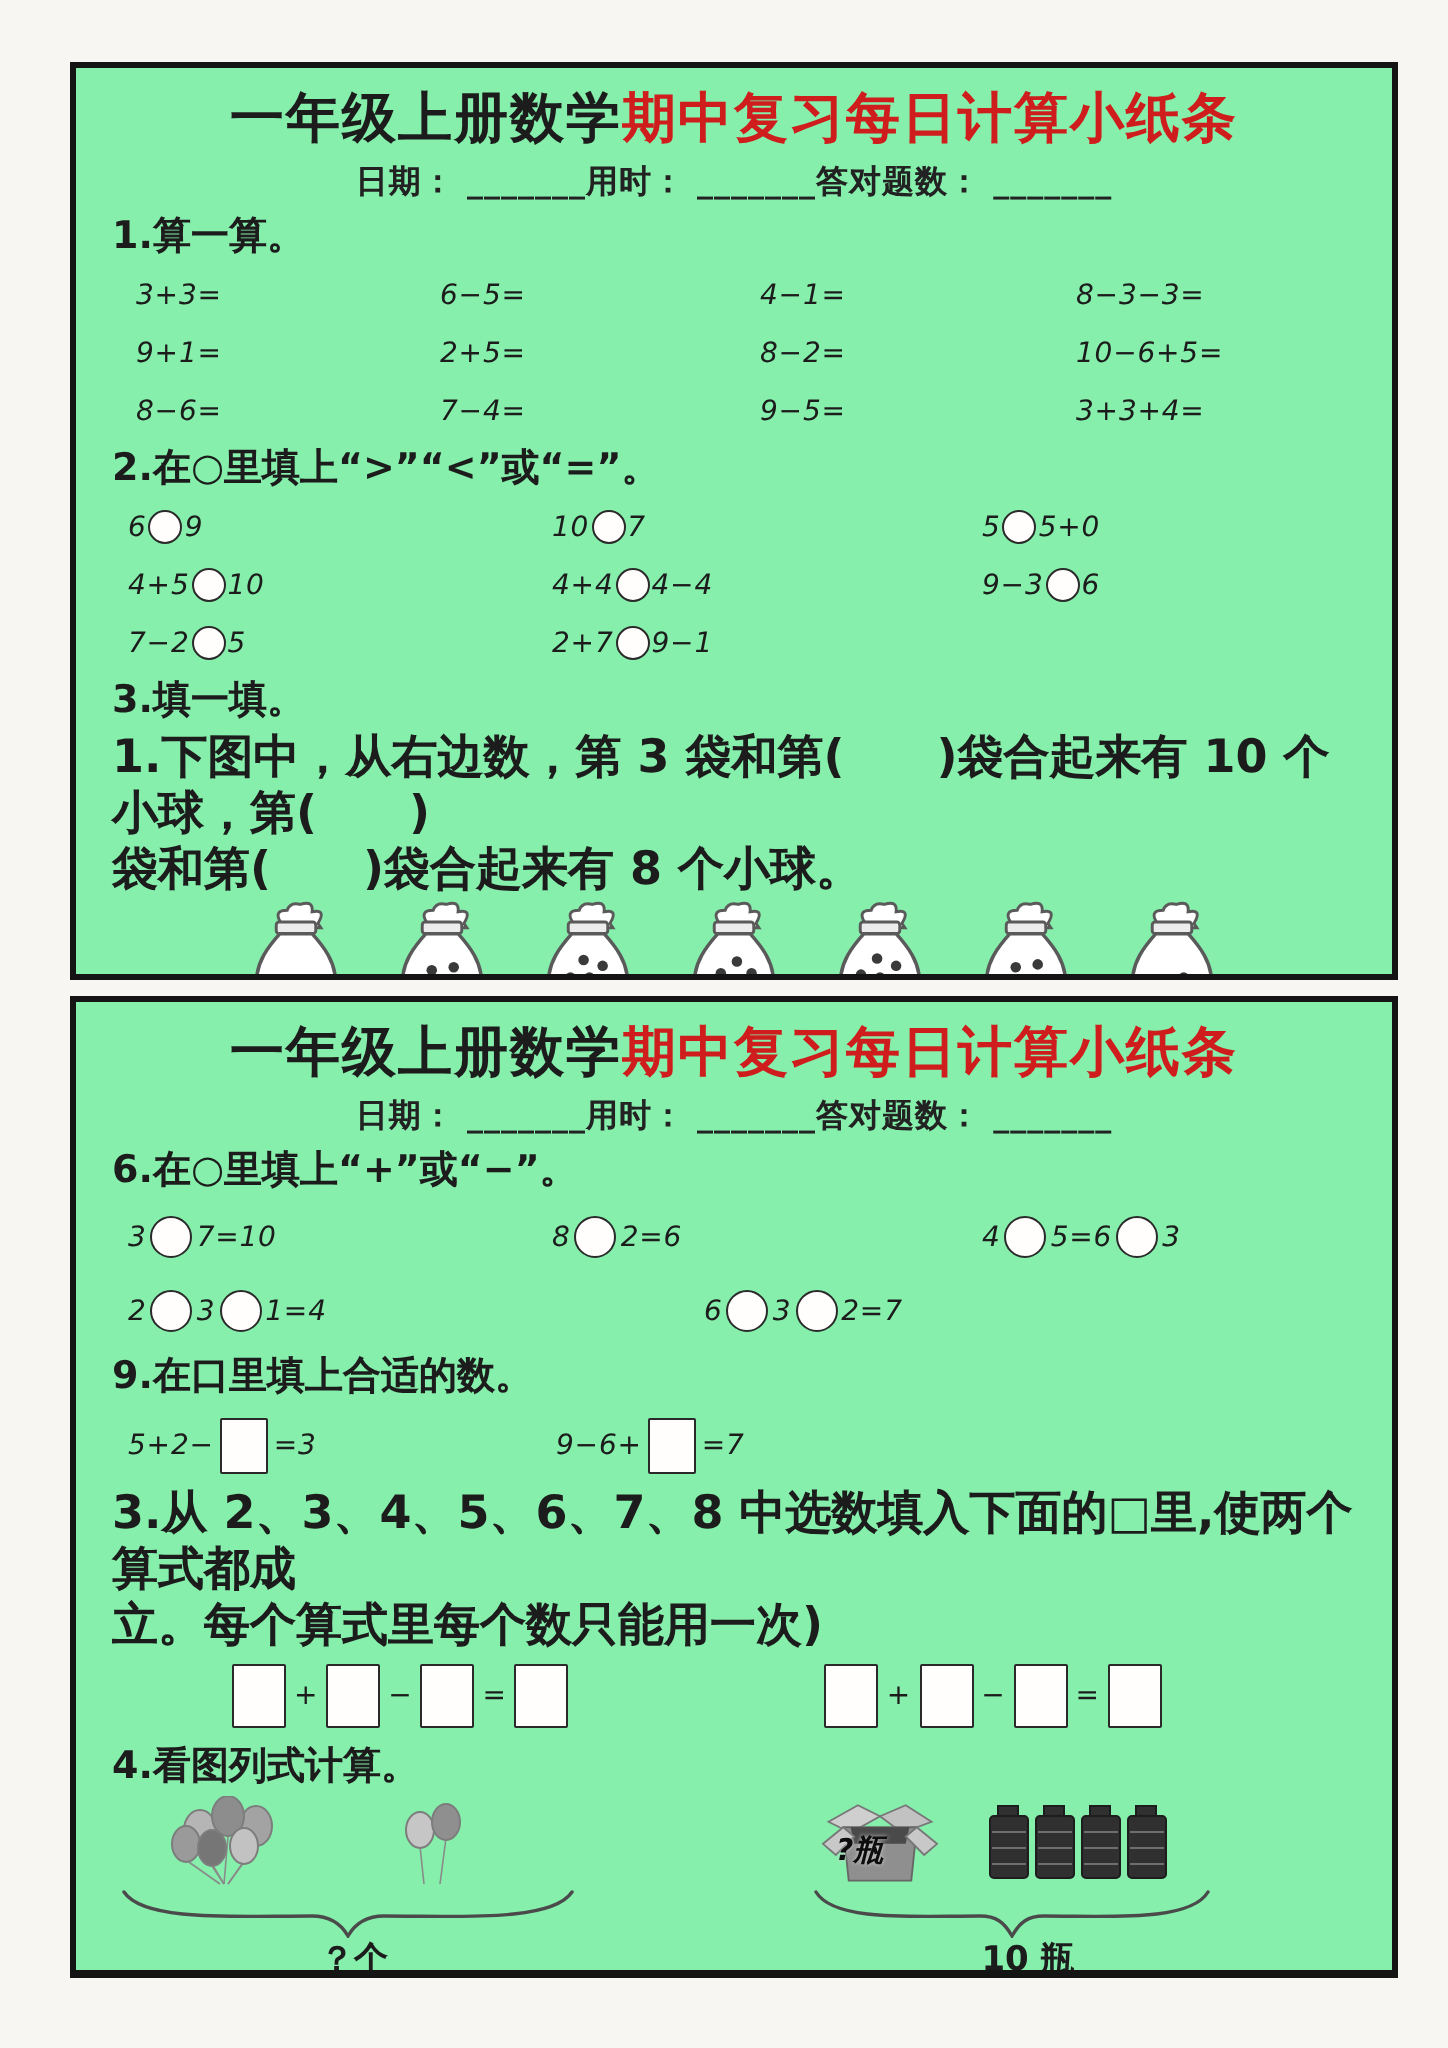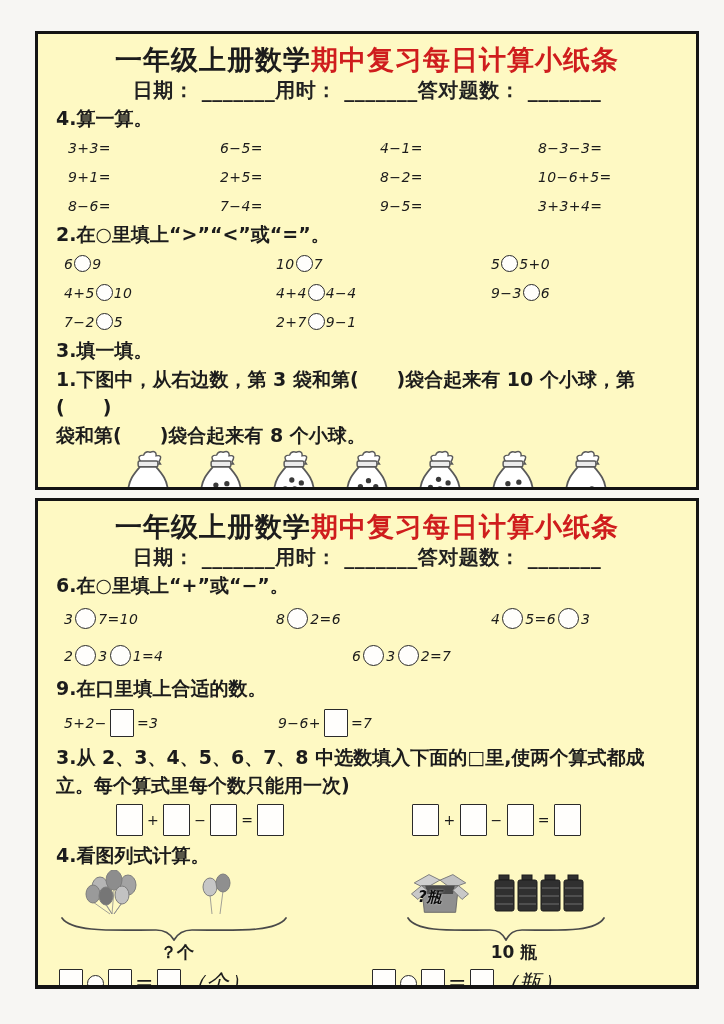--- a/index.html
+++ b/index.html
@@ -6,39 +6,39 @@
   body{
     width:724px;height:1024px;
     background:#f7f6f3;
     font-family:"DejaVu Sans",sans-serif;
     color:#1c1c1c;
     overflow:hidden;
   }
   .page{padding-top:31px;}
   .panel{
     width:664px;margin-left:35px;
-    background:#fef9c3;
+    background:#86efac;
     border:3px solid #141414;
     box-sizing:border-box;
     padding:0 14px;
     overflow:hidden;
   }
   .panel1{height:459px;}
   .panel2{height:491px;margin-top:8px;border-bottom-width:4px;}
   .w-title{
     text-align:center;font-size:27px;font-weight:bold;
     margin-top:9px;line-height:34px;letter-spacing:1px;
   }
   .title-red{color:#cf1d1d;}
   .meta{
-    text-align:center;font-size:20px;line-height:27px;
+    text-align:center;font-size:16px;line-height:27px;
     font-weight:bold;letter-spacing:.5px;color:#222;
   }
   .sec-label{font-size:19px;line-height:29px;font-weight:bold;padding-left:4px;}
-  .body-line{font-size:19px;line-height:28px;font-weight:bold;padding-left:4px;}
+  .body-line{font-size:23px;line-height:28px;font-weight:bold;padding-left:4px;}
   .eq{font-style:italic;font-size:14px;letter-spacing:.4px;font-weight:500;}
   .eq-cell{height:29px;display:flex;align-items:center;white-space:nowrap;}
   .grid4{display:grid;grid-template-columns:152px 160px 158px 1fr;padding-left:16px;}
   .grid3{display:grid;grid-template-columns:212px 215px 1fr;padding-left:12px;}
   .rowfill{display:grid;padding-left:12px;}
   .rowfill.a{grid-template-columns:212px 215px 1fr;}
   .rowfill.b{grid-template-columns:288px 1fr;}
   .rowfill .eq-cell{height:37px;}
   .grid3 .eq-cell{height:29px;}
   .boxprob{display:grid;grid-template-columns:214px 210px 1fr;padding-left:12px;}
@@ -78,21 +78,21 @@
 <body>
 
 <div class="page">
 
   <div class="panel panel1">
     <div class="w-title">
       <span>一年级上册数学</span><span class="title-red">期中复习每日计算小纸条</span>
     </div>
     <div class="meta">日期： _______用时： _______答对题数： _______</div>
 
-    <div class="sec-label">4.算一算。</div>
+    <div class="sec-label">1.算一算。</div>
     <div class="grid4 eq">
         <div class="eq-cell">3+3=</div>
         <div class="eq-cell">6−5=</div>
         <div class="eq-cell">4−1=</div>
         <div class="eq-cell">8−3−3=</div>
         <div class="eq-cell">9+1=</div>
         <div class="eq-cell">2+5=</div>
         <div class="eq-cell">8−2=</div>
         <div class="eq-cell">10−6+5=</div>
         <div class="eq-cell">8−6=</div>

